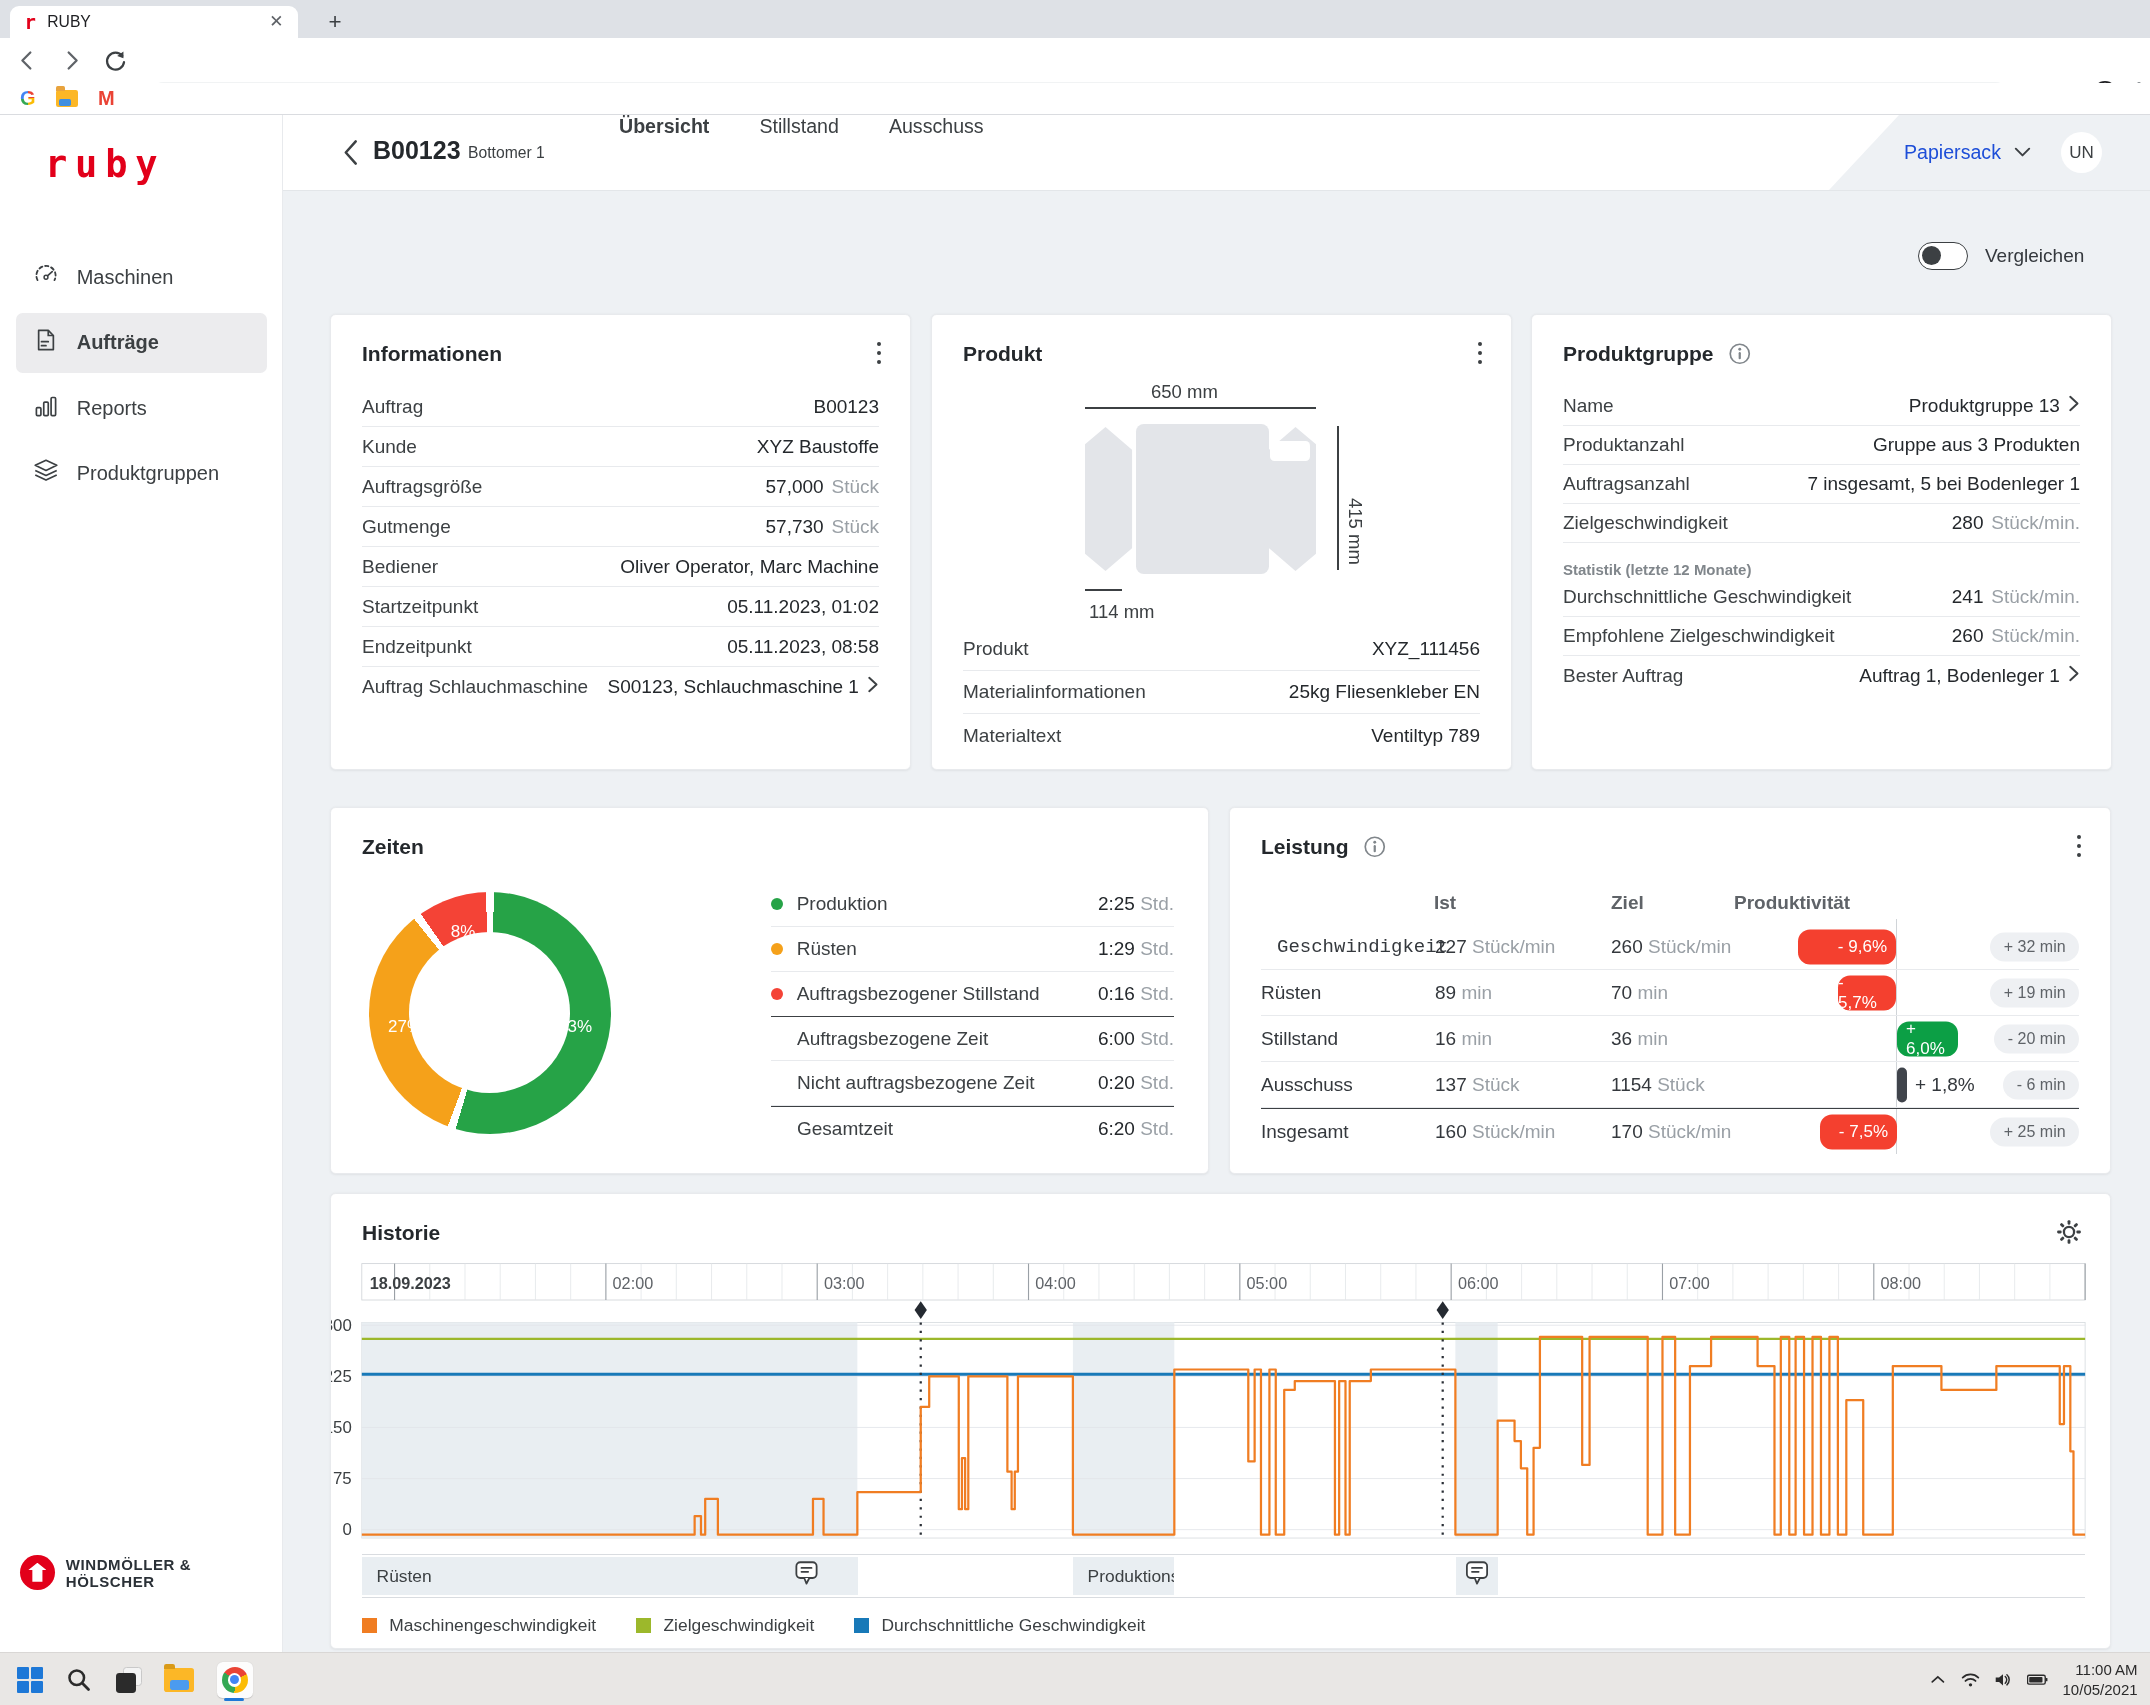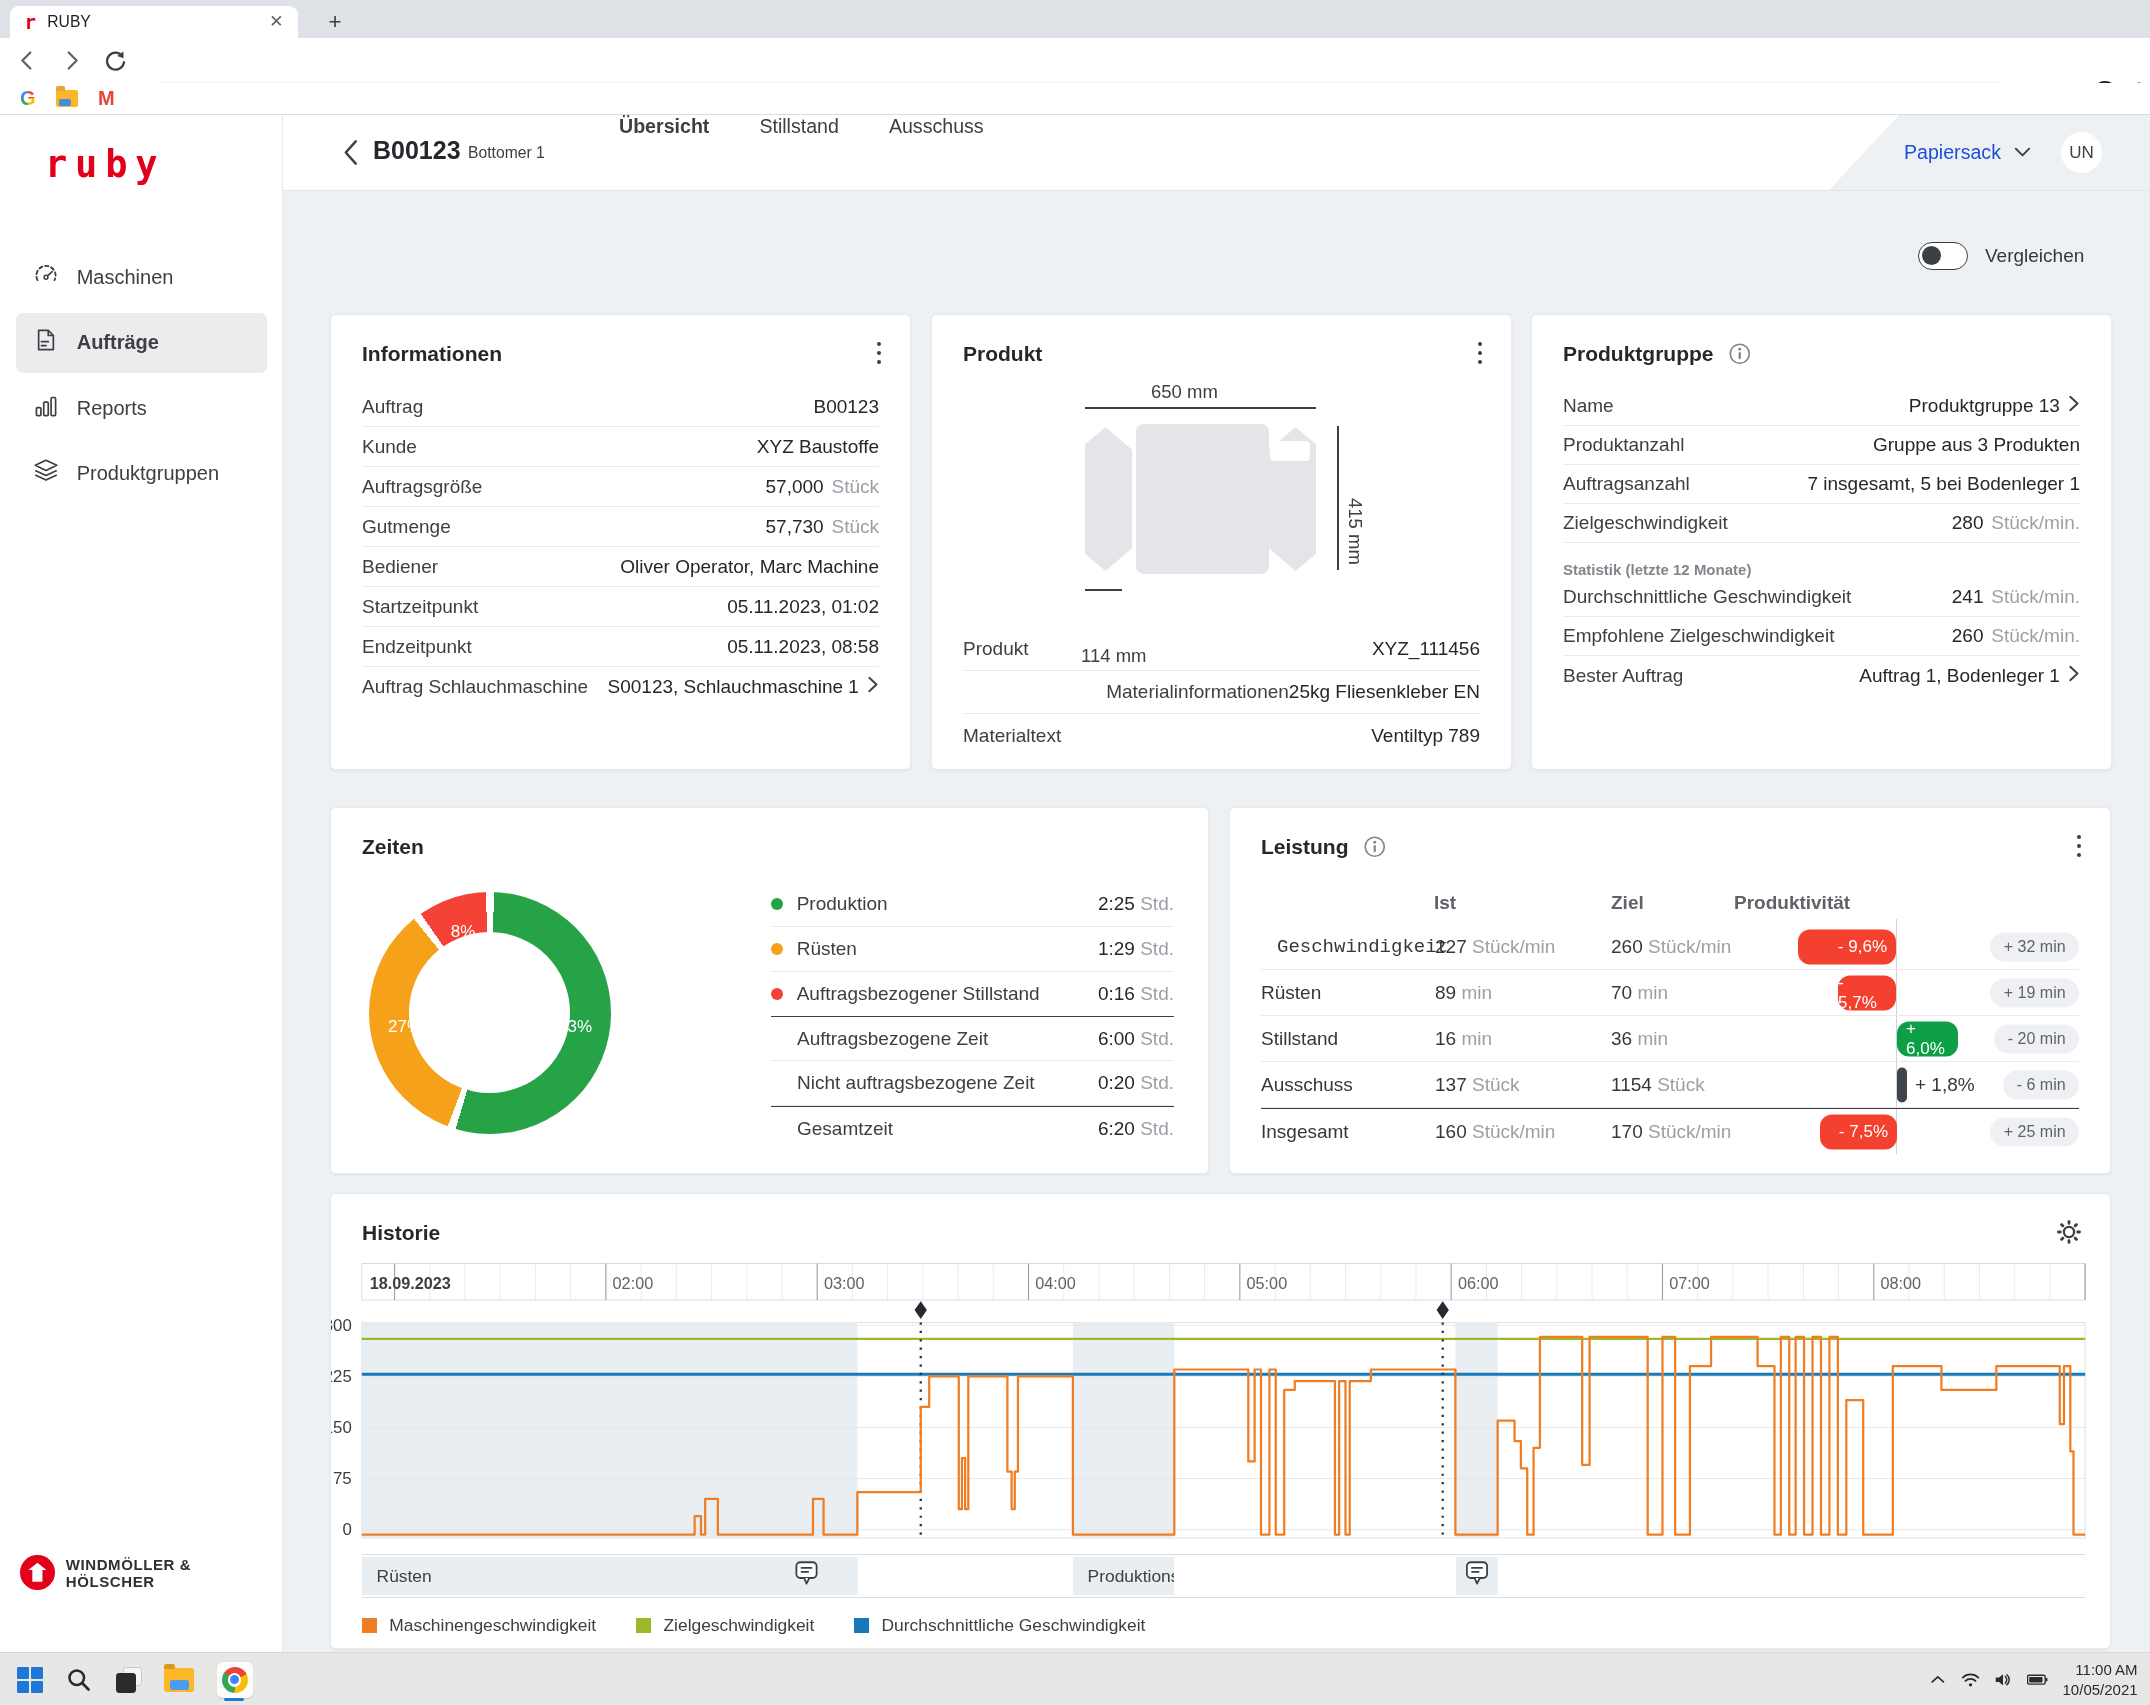--- a/index.html
+++ b/index.html
@@ -331,30 +331,30 @@
     <div class="diagram">
       <div class="dim-lbl" style="left:188px; top:0;">650 mm</div>
       <div class="dimline-h" style="left:122px; top:26px; width:231px;"></div>
       <div class="panel oct-l" style="left:122px; top:46px; width:54px; height:144px;"></div>
       <div class="panel sack-center" style="left:173px; top:43px; width:133px; height:150px; box-shadow:0 0 0 3.9px #fff;"></div>
       <div class="panel oct-r" style="left:299px; top:46px; width:54px; height:144px; box-shadow:0 0 0 0 #fff;"></div>
       <div class="valve" style="left:307px; top:60px; width:40px; height:20px;"></div>
       <div class="dimline-v" style="left:374px; top:45px; height:144px;"></div>
       <div class="dim-lbl" style="left:392px; top:106px; transform:rotate(90deg); transform-origin:left center; white-space:nowrap;">415 mm</div>
       <div class="dimline-h" style="left:122px; top:208px; width:37px;"></div>
-      <div class="dim-lbl" style="left:118px; top:220px;margin-top:44px;">114 mm</div>
+      <div class="dim-lbl" style="left:126px; top:220px;">114 mm</div>
     </div>
     <div class="info-rows" style="top:313px;" id="produkt-rows">
         <div class="irow" style="height: 43px;">
           <span class="lbl">Produkt</span>
           <span class="val">
             <span>XYZ_111456</span>
           </span>
         </div>
-        <div class="irow" style="height: 43px; justify-content: flex-end;">
+        <div class="irow" style="height: 43px;">
           <span class="lbl">Materialinformationen</span>
           <span class="val">
             <span>25kg Fliesenkleber EN</span>
           </span>
         </div>
         <div class="irow" style="height: 43px;">
           <span class="lbl">Materialtext</span>
           <span class="val">
             <span>Ventiltyp 789</span>
           </span>

